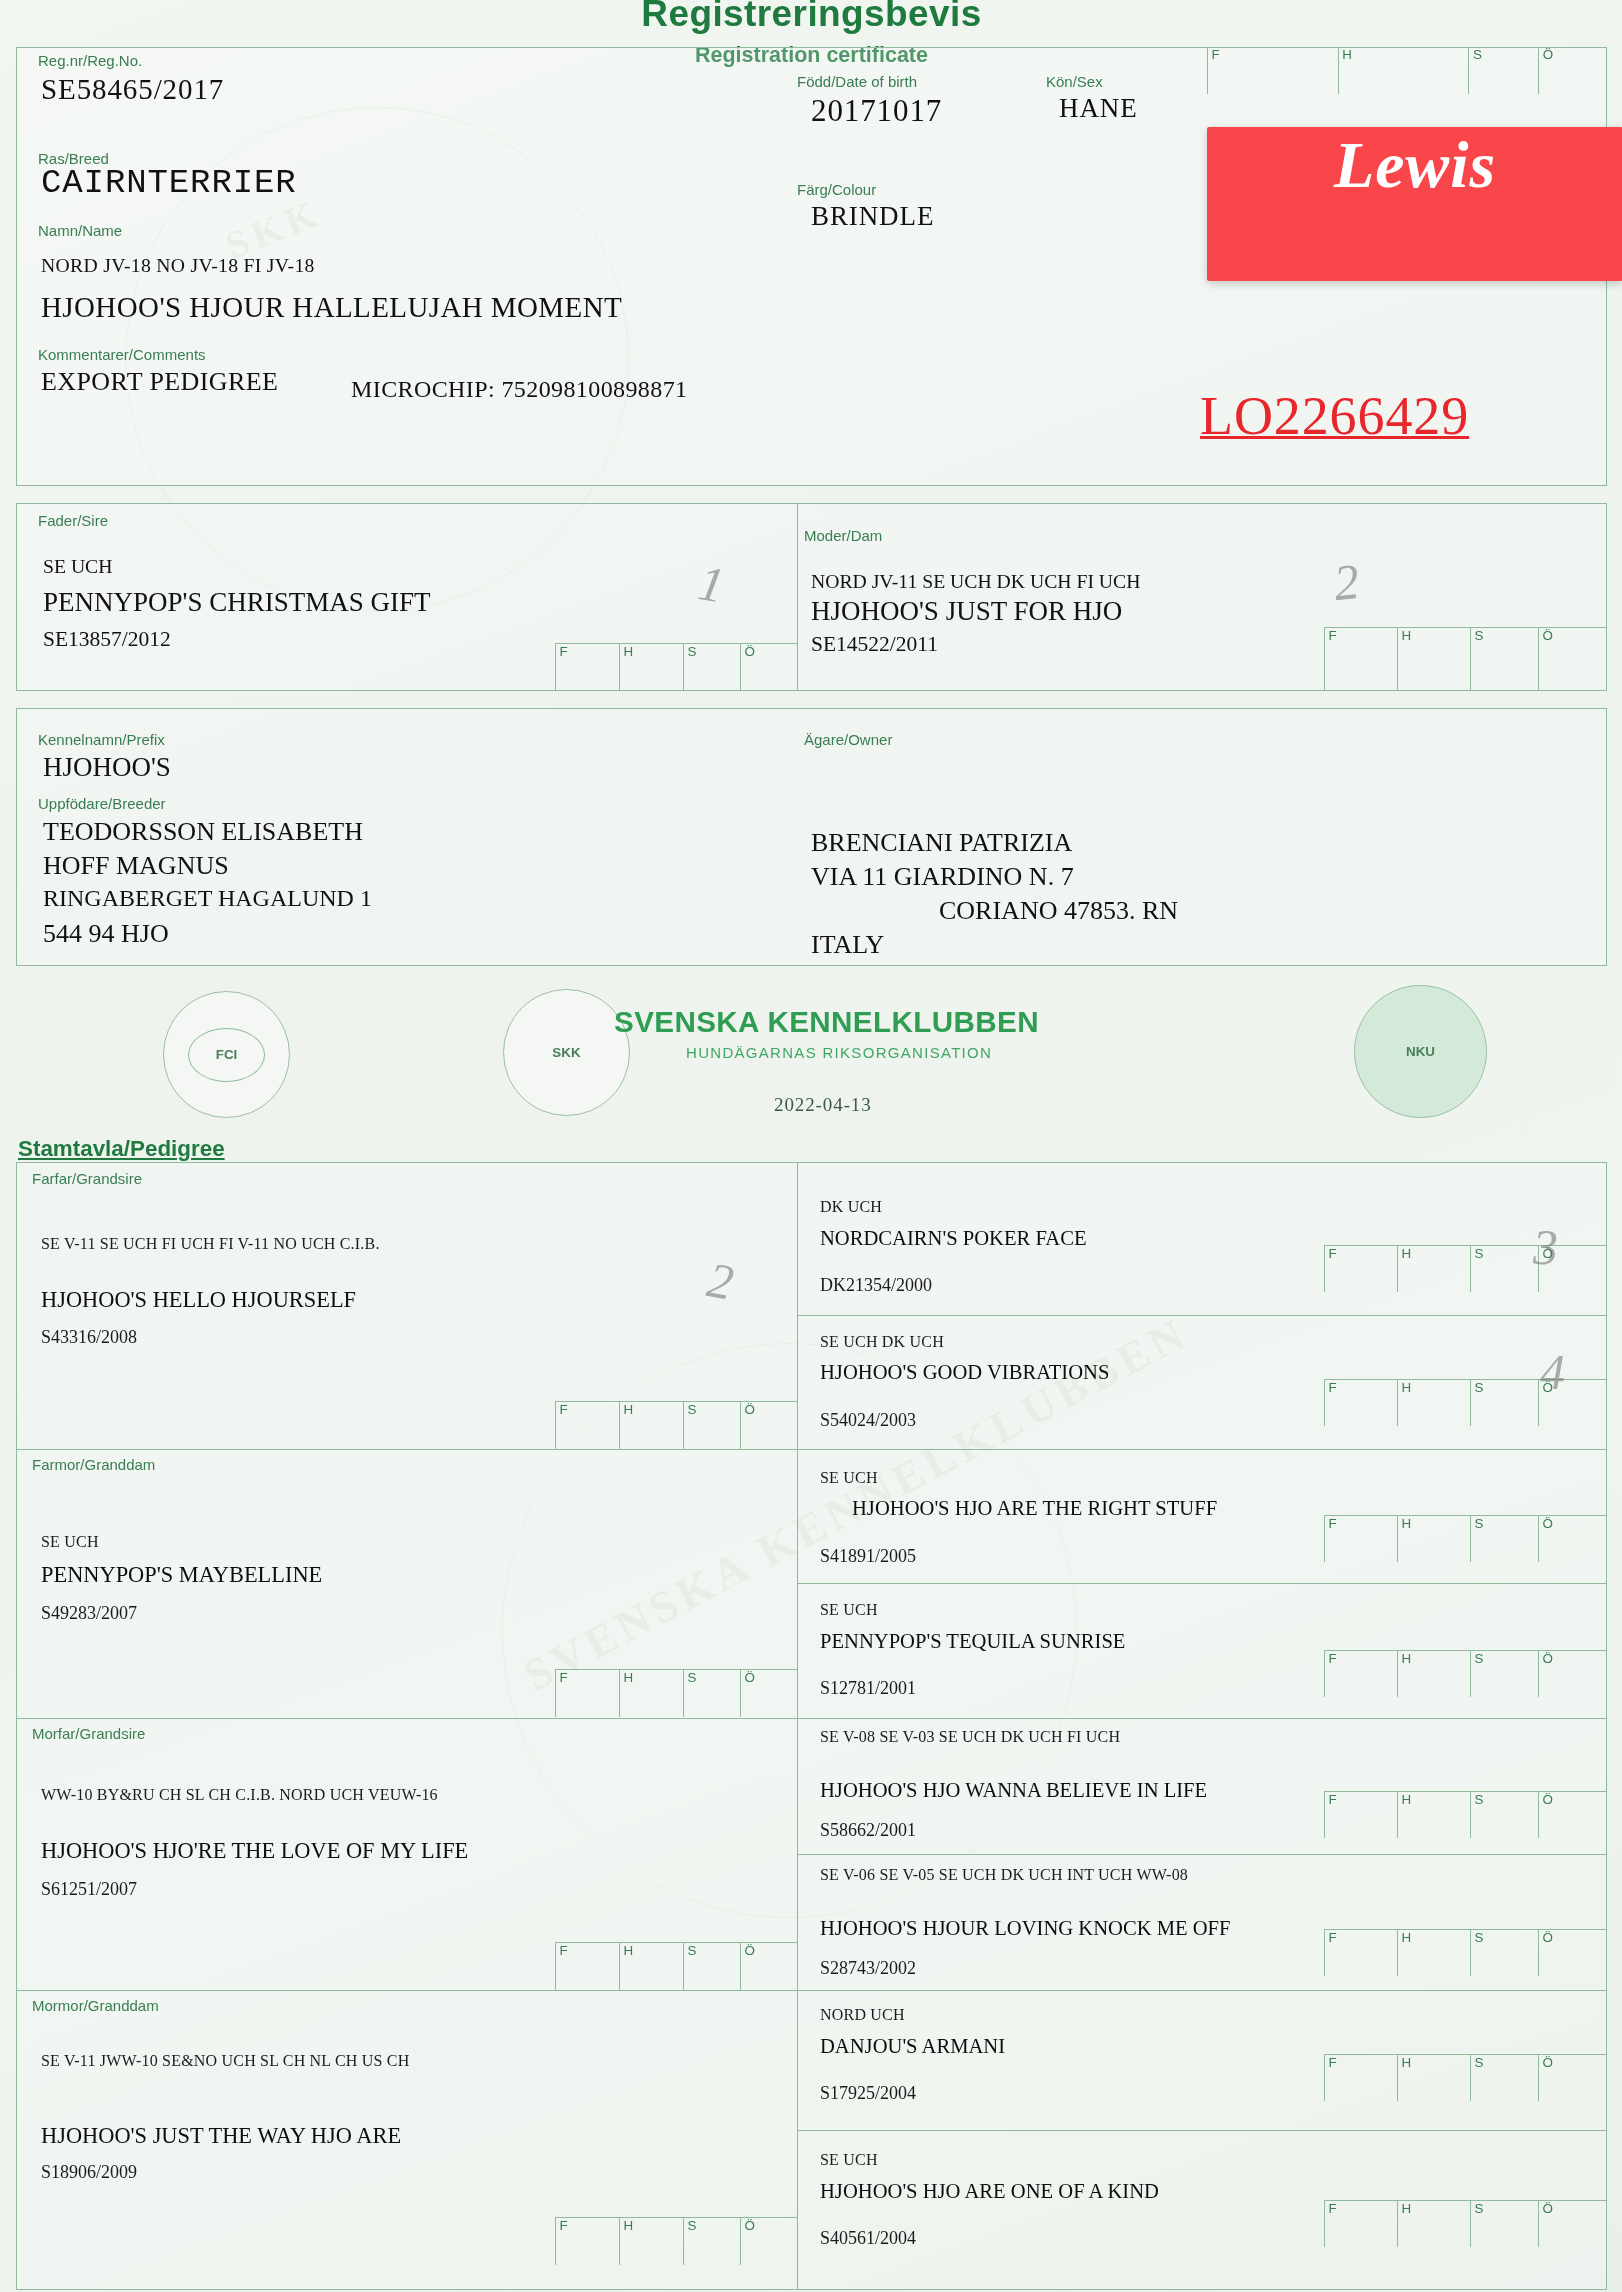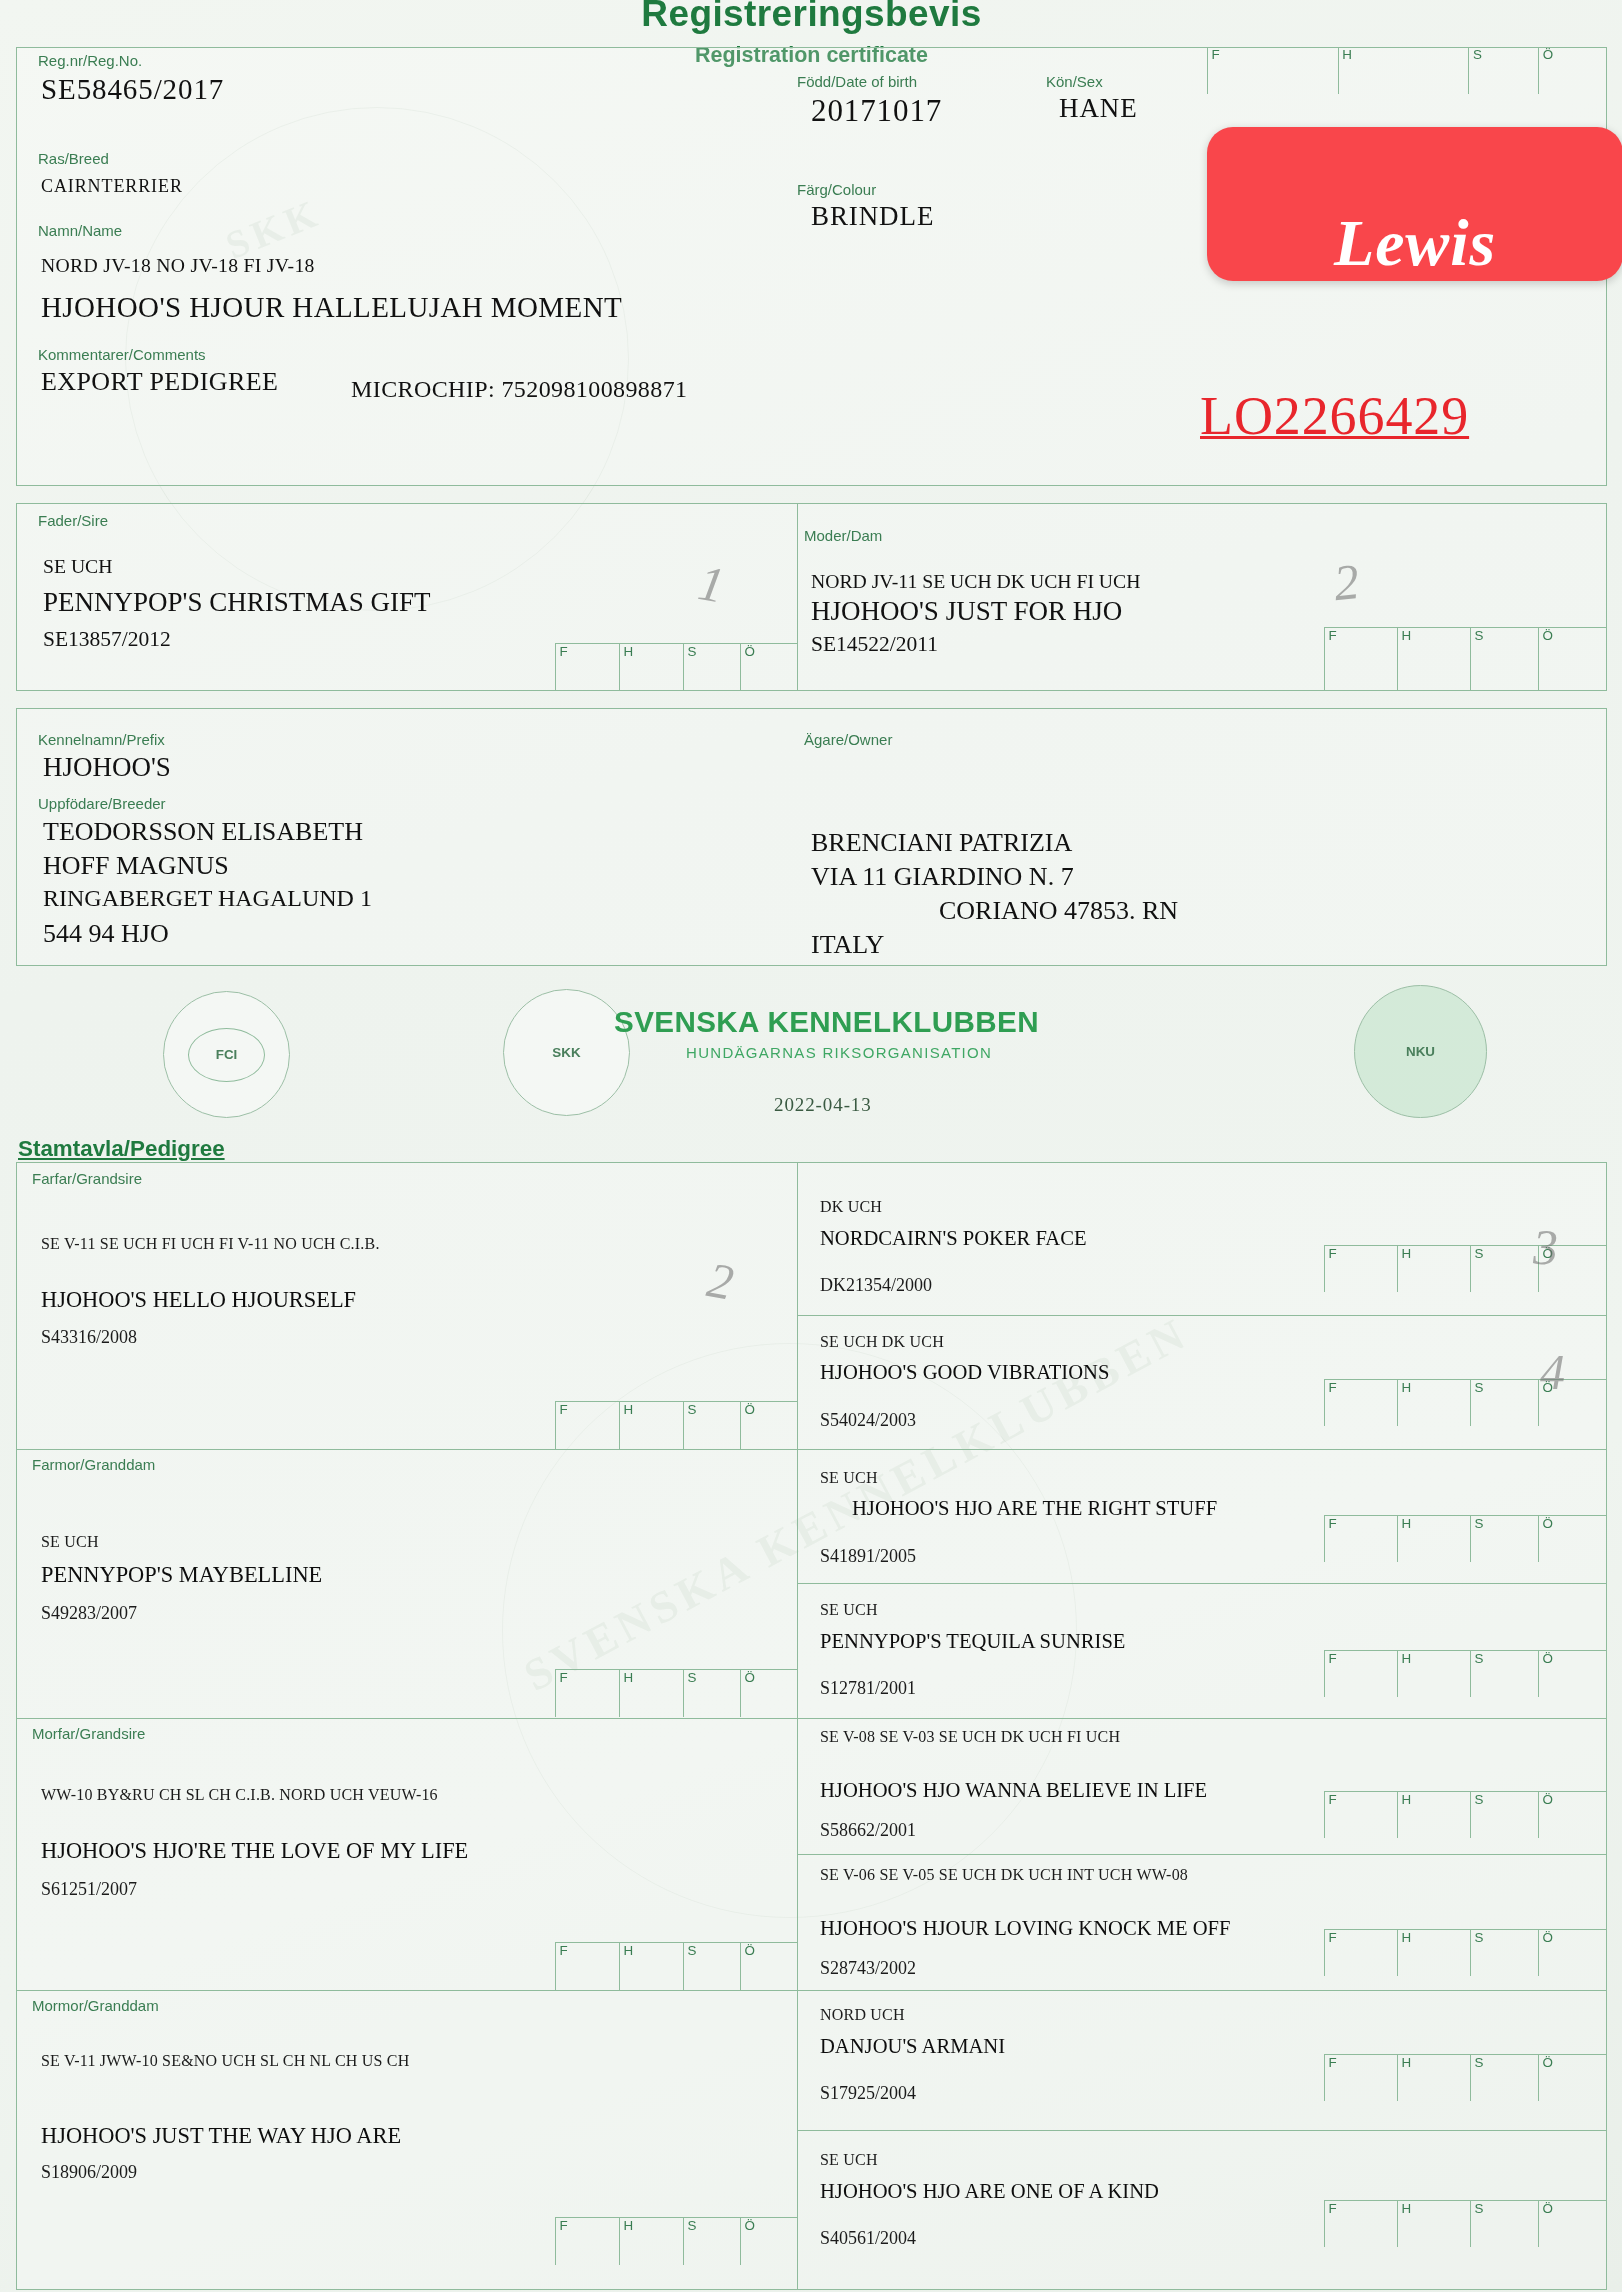--- a/index.html
+++ b/index.html
@@ -90,23 +90,23 @@
     border-left: 1.3px solid #8fbb9c;
     padding-left: 3.6px;
     box-sizing: border-box;
   }
   .fhso.bordered .cell { border-top: 1.3px solid #8fbb9c; }
 
   
   .sticker {
     position: absolute;
     background: #f9464b;
-    border-radius: 26px;
+    border-radius: 2px;
     display: flex;
-    align-items: flex-end;
+    align-items: flex-start;
     justify-content: center;
     box-shadow: 0 2.7px 8px rgba(0,0,0,0.18);
   }
   .sticker span {
     color: #fff;
     font-family: "Liberation Serif", serif;
     font-style: italic;
     font-weight: bold;
     font-size: 66px;
     letter-spacing: 0.9px;
@@ -224,21 +224,21 @@
   <div class="abs val" style="left:1059px; top:93px; font-size:27px; letter-spacing:0.9px;">HANE</div>
 
   <div class="fhso" style="left:1207px; top:47px; width:399px; height:47px;">
     <div class="cell" style="width:131px;">F</div>
     <div class="cell" style="width:131px;">H</div>
     <div class="cell" style="width:70px;">S</div>
     <div class="cell" style="width:68px;">Ö</div>
   </div>
 
   <div class="abs label" style="left:38px; top:150px;">Ras/Breed</div>
-  <div class="abs val" style="left:41px; top:176px; font-size:18px; letter-spacing:0.9px;">CAIRNTERRIER</div>
+  <div class="abs val" style="left:41px; top:164px; font-size:34px; letter-spacing:0.9px;font-family:Liberation Mono, monospace;">CAIRNTERRIER</div>
 
   <div class="abs label" style="left:797px; top:181px;">Färg/Colour</div>
   <div class="abs val" style="left:811px; top:201px; font-size:27px; letter-spacing:0.9px;">BRINDLE</div>
 
   <div class="abs label" style="left:38px; top:222px;">Namn/Name</div>
   <div class="abs val" style="left:41px; top:254px; font-size:19.7px; letter-spacing:0.3px;">NORD JV-18 NO JV-18 FI JV-18</div>
   <div class="abs val" style="left:41px; top:291px; font-size:29px; letter-spacing:0.4px;">HJOHOO'S HJOUR HALLELUJAH MOMENT</div>
 
   <div class="abs label" style="left:38px; top:346px;">Kommentarer/Comments</div>
   <div class="abs val" style="left:41px; top:367px; font-size:26px; letter-spacing:0.4px;">EXPORT PEDIGREE</div>

